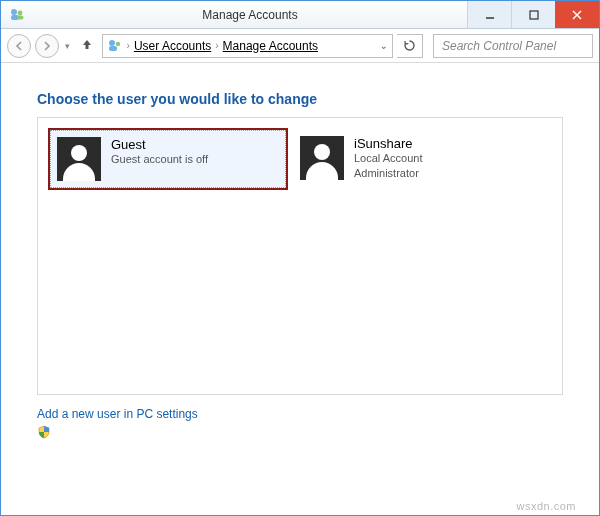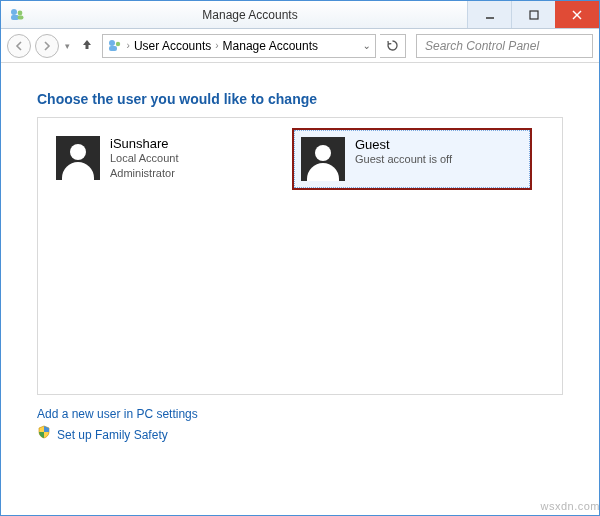--- a/index.html
+++ b/index.html
@@ -59,29 +59,29 @@
   }
   .nav-drop { color:#888; font-size:9px; padding:0 2px;}
   .nav-up { color:#555; padding:0 4px;}
   .addr {
     flex:1; height:24px; border:1px solid #bfbfbf;
     display:flex; align-items:center; padding:0 4px; gap:4px;
     background:#fff;
   }
   .addr .mini-icon { width:16px; height:16px; }
   .addr .chev { color:#888; font-size:10px; }
-  .addr .seg { color:#000; }
+  .addr .seg { color:#000;text-decoration:underline; }
   .addr-end { margin-left:auto; display:flex; align-items:center; gap:6px; color:#666;}
   .refresh-btn {
     width:26px; height:24px; border:1px solid #bfbfbf; border-left:none;
     display:flex; align-items:center; justify-content:center; color:#555;
     background:#fff;
   }
   .search {
-    width:177px; height:24px; border:1px solid #bfbfbf; margin-left:6px;
+    width:160px; height:24px; border:1px solid #bfbfbf; margin-left:6px;
     display:flex; align-items:center; padding:0 6px; color:#888; background:#fff;
   }
   .search input { border:none; outline:none; width:100%; font-size:12px; color:#555; font-style:italic; background:transparent;}
   .search input::placeholder { color:#888; font-style:italic; }
 
   
   .content { padding: 28px 36px 10px 36px; }
   .heading { color:#1a5da6; font-size:14px; margin-bottom:10px;font-weight:bold; }
   .panel {
     border:1px solid #d9d9d9;
@@ -111,21 +111,21 @@
   .avatar .body { width:32px;height:18px;border-radius:16px 16px 0 0;background:#fff;}
   .tile-text .name { font-size:13px; color:#000; }
   .tile-text .sub  { font-size:11px; color:#555; line-height:1.35; }
 
   .links { margin-top:12px; }
   .link-row { display:flex; align-items:flex-end; gap:6px; margin:4px 0; }
   .link-row a { color:#155fb0; text-decoration:none; font-size:12px; }
   .shield { color:#1e6fc0; }
 
   .watermark {
-    position:absolute; right:0; bottom:4px;
+    position:absolute; right:24px; bottom:4px;
     font-size:11px; color:#b8b8b8; letter-spacing:0.5px;
     font-family: Arial, sans-serif;
   }
 </style>
 </head>
 <body>
 
 <div class="titlebar">
   <div class="app-icon">
     <svg width="16" height="16" viewBox="0 0 16 16">
@@ -199,56 +199,55 @@
   <div class="search">
     <input placeholder="Search Control Panel" style="">
   </div>
 </div>
 
 <div class="content">
   <div class="heading">Choose the user you would like to change</div>
 
   <div class="panel">
 
+    <div class="tile selected">
+      <div class="avatar">
+        <div class="head"></div>
+          <div class="body"></div>
+      </div>
+      <div class="tile-text">
+        <div class="name">Guest</div>
+        <div class="sub">Guest account is off</div>
+        <div class="sub"></div>
+      </div>
+    </div>
+
     <div class="tile">
       <div class="avatar">
         <div class="head"></div>
           <div class="body"></div>
       </div>
       <div class="tile-text">
         <div class="name">iSunshare</div>
         <div class="sub">Local Account</div>
         <div class="sub">Administrator</div>
-      </div>
-    </div>
-
-    <div class="tile selected">
-      <div class="avatar">
-        <div class="head"></div>
-          <div class="body"></div>
-      </div>
-      <div class="tile-text">
-        <div class="name">Guest</div>
-        <div class="sub">Guest account is off</div>
-        <div class="sub"></div>
       </div>
     </div>
   </div>
 
   <div class="links">
     <div class="link-row">
       <a href="#">Add a new user in PC settings</a>
     </div>
     <div class="link-row">
       <span class="shield">
         <svg width="14" height="14" viewBox="0 0 14 14">
           <path d="M7 1 L12 3 V7 C12 10 9.5 12.5 7 13 C4.5 12.5 2 10 2 7 V3 Z" fill="#ffd24a" stroke="#c08a00" stroke-width="0.6"></path>
           <path d="M7 1 L12 3 V7 L7 7 Z" fill="#4a90d6"></path>
           <path d="M7 7 L2 7 V3 L7 1 Z" fill="#e04b36" opacity="0.0"></path>
           <path d="M7 7 L7 13 C4.5 12.5 2 10 2 7 Z" fill="#4aa04a"></path>
         </svg>
       </span>
-      <a href="#">Set up Family Safety</a>
     </div>
   </div>
 </div>
 
 <div class="watermark">wsxdn.com</div>
 
 </body></html>

